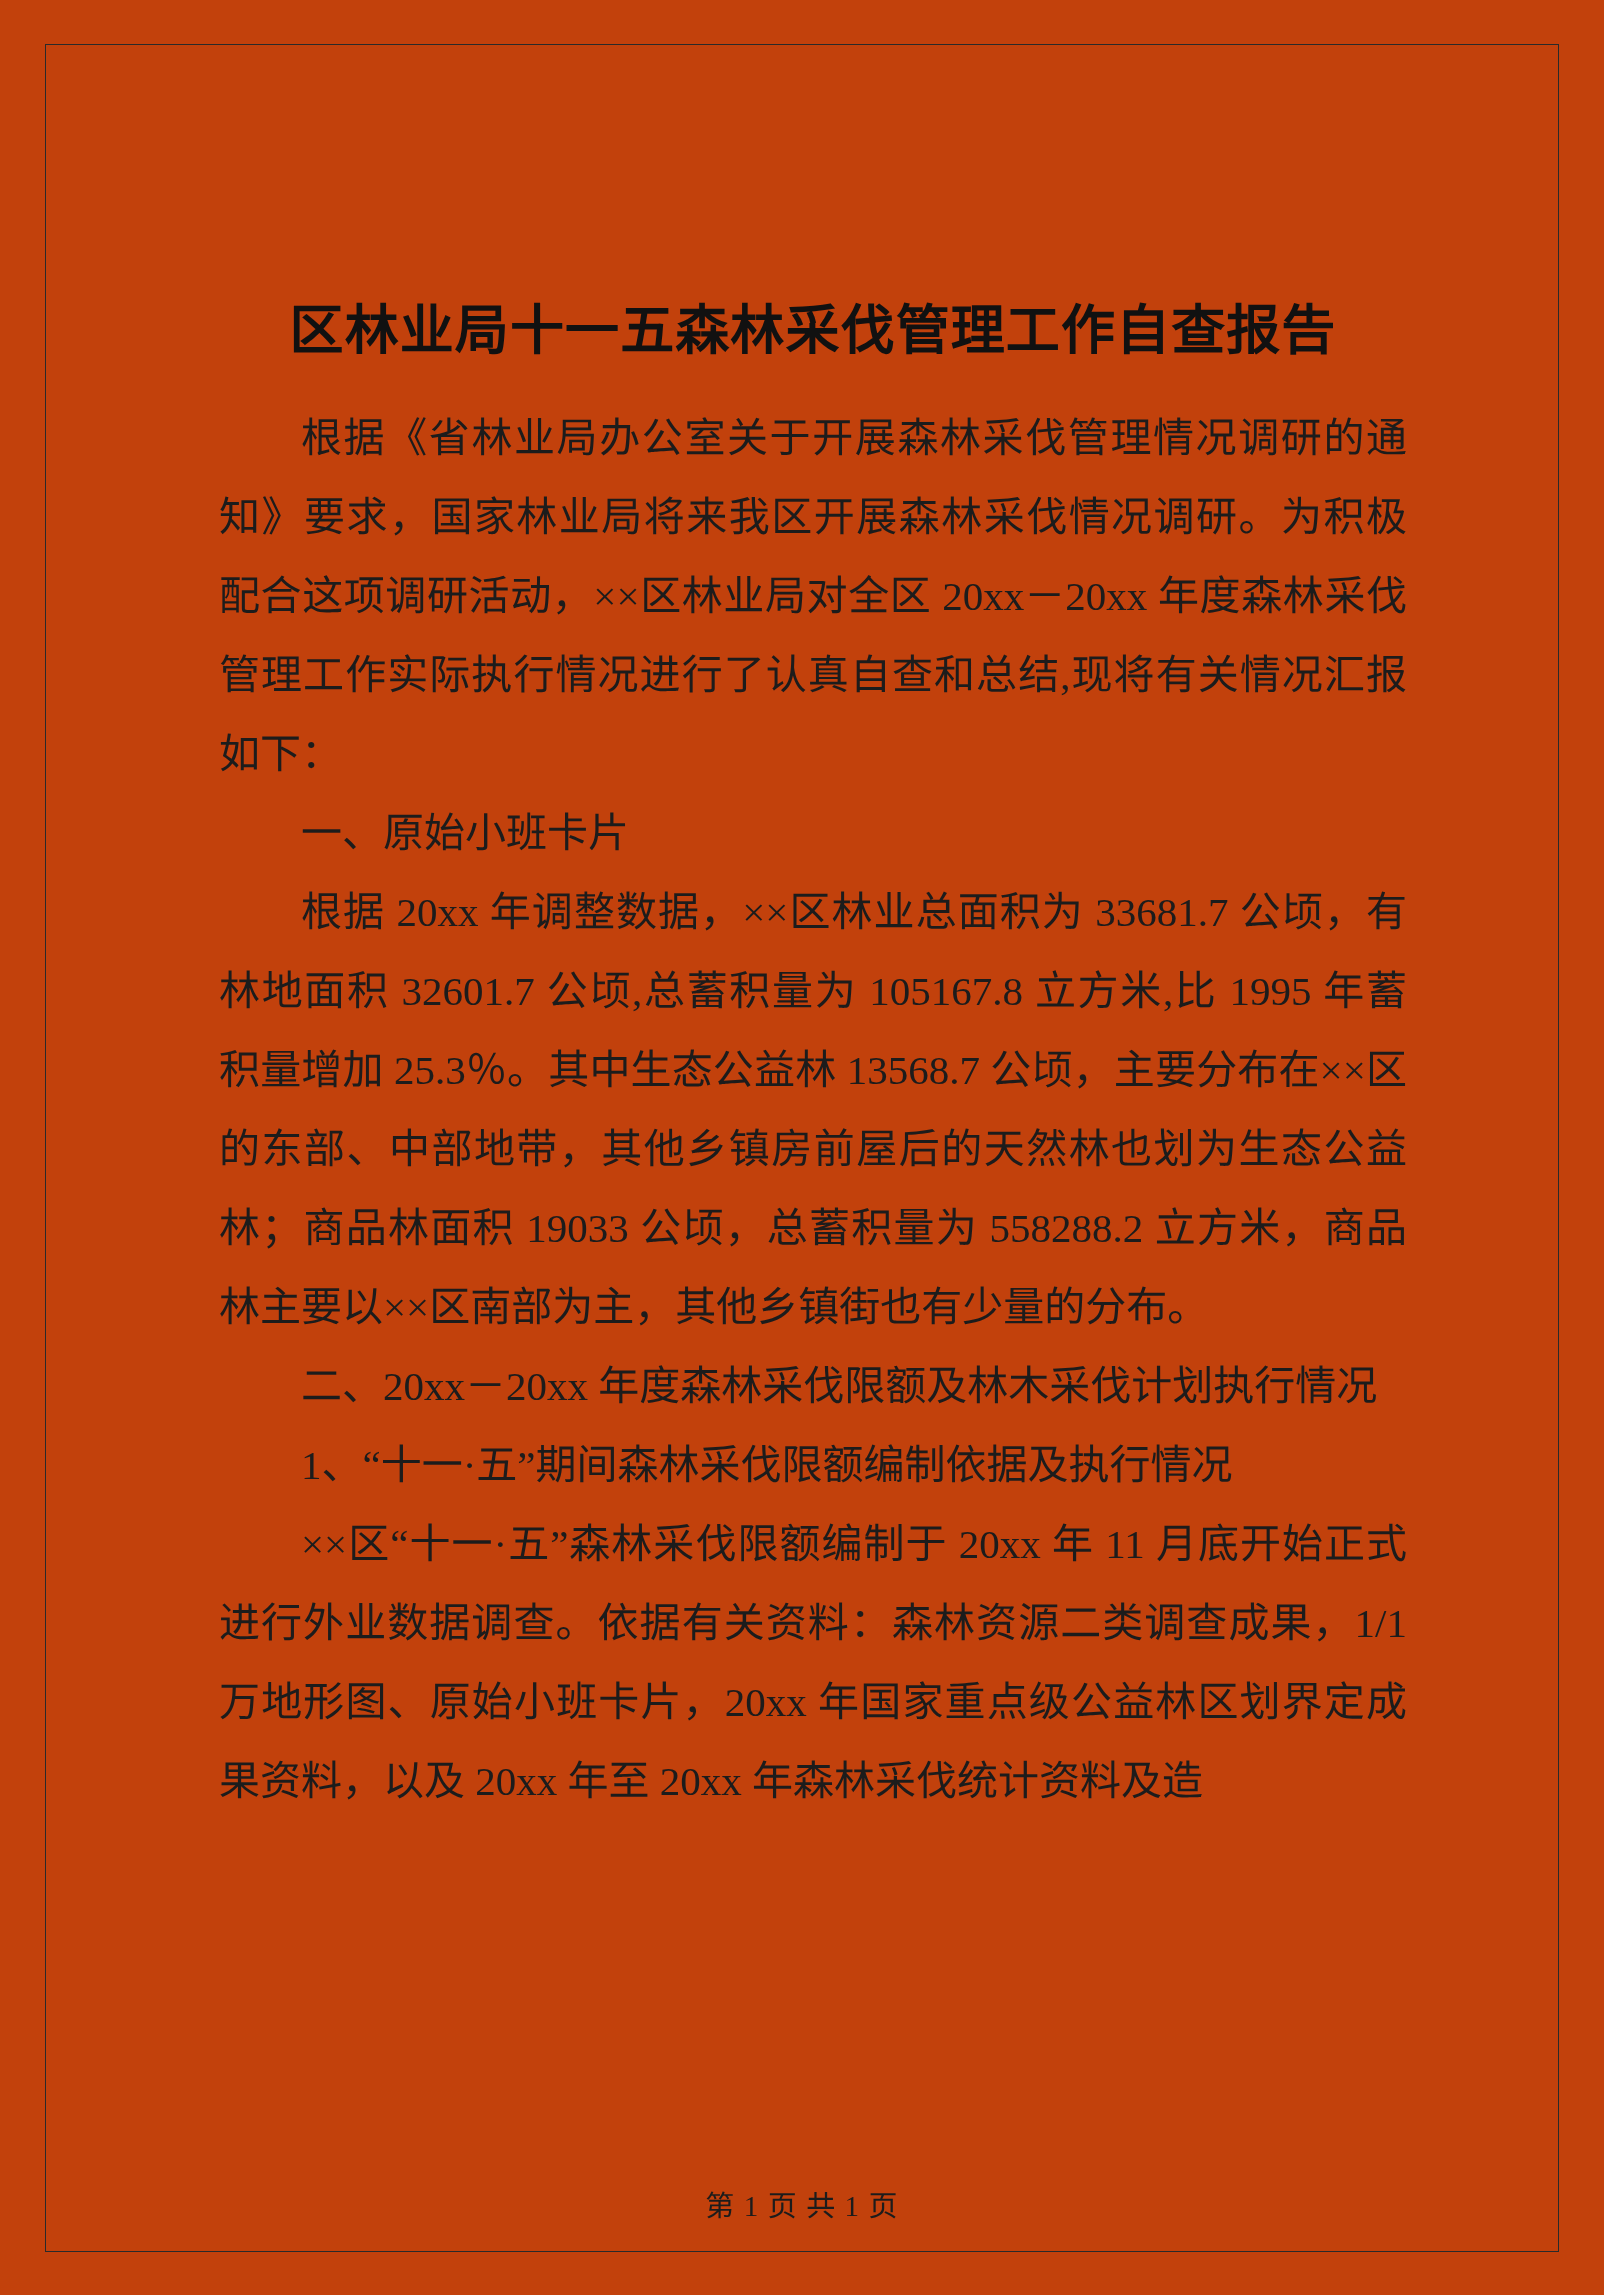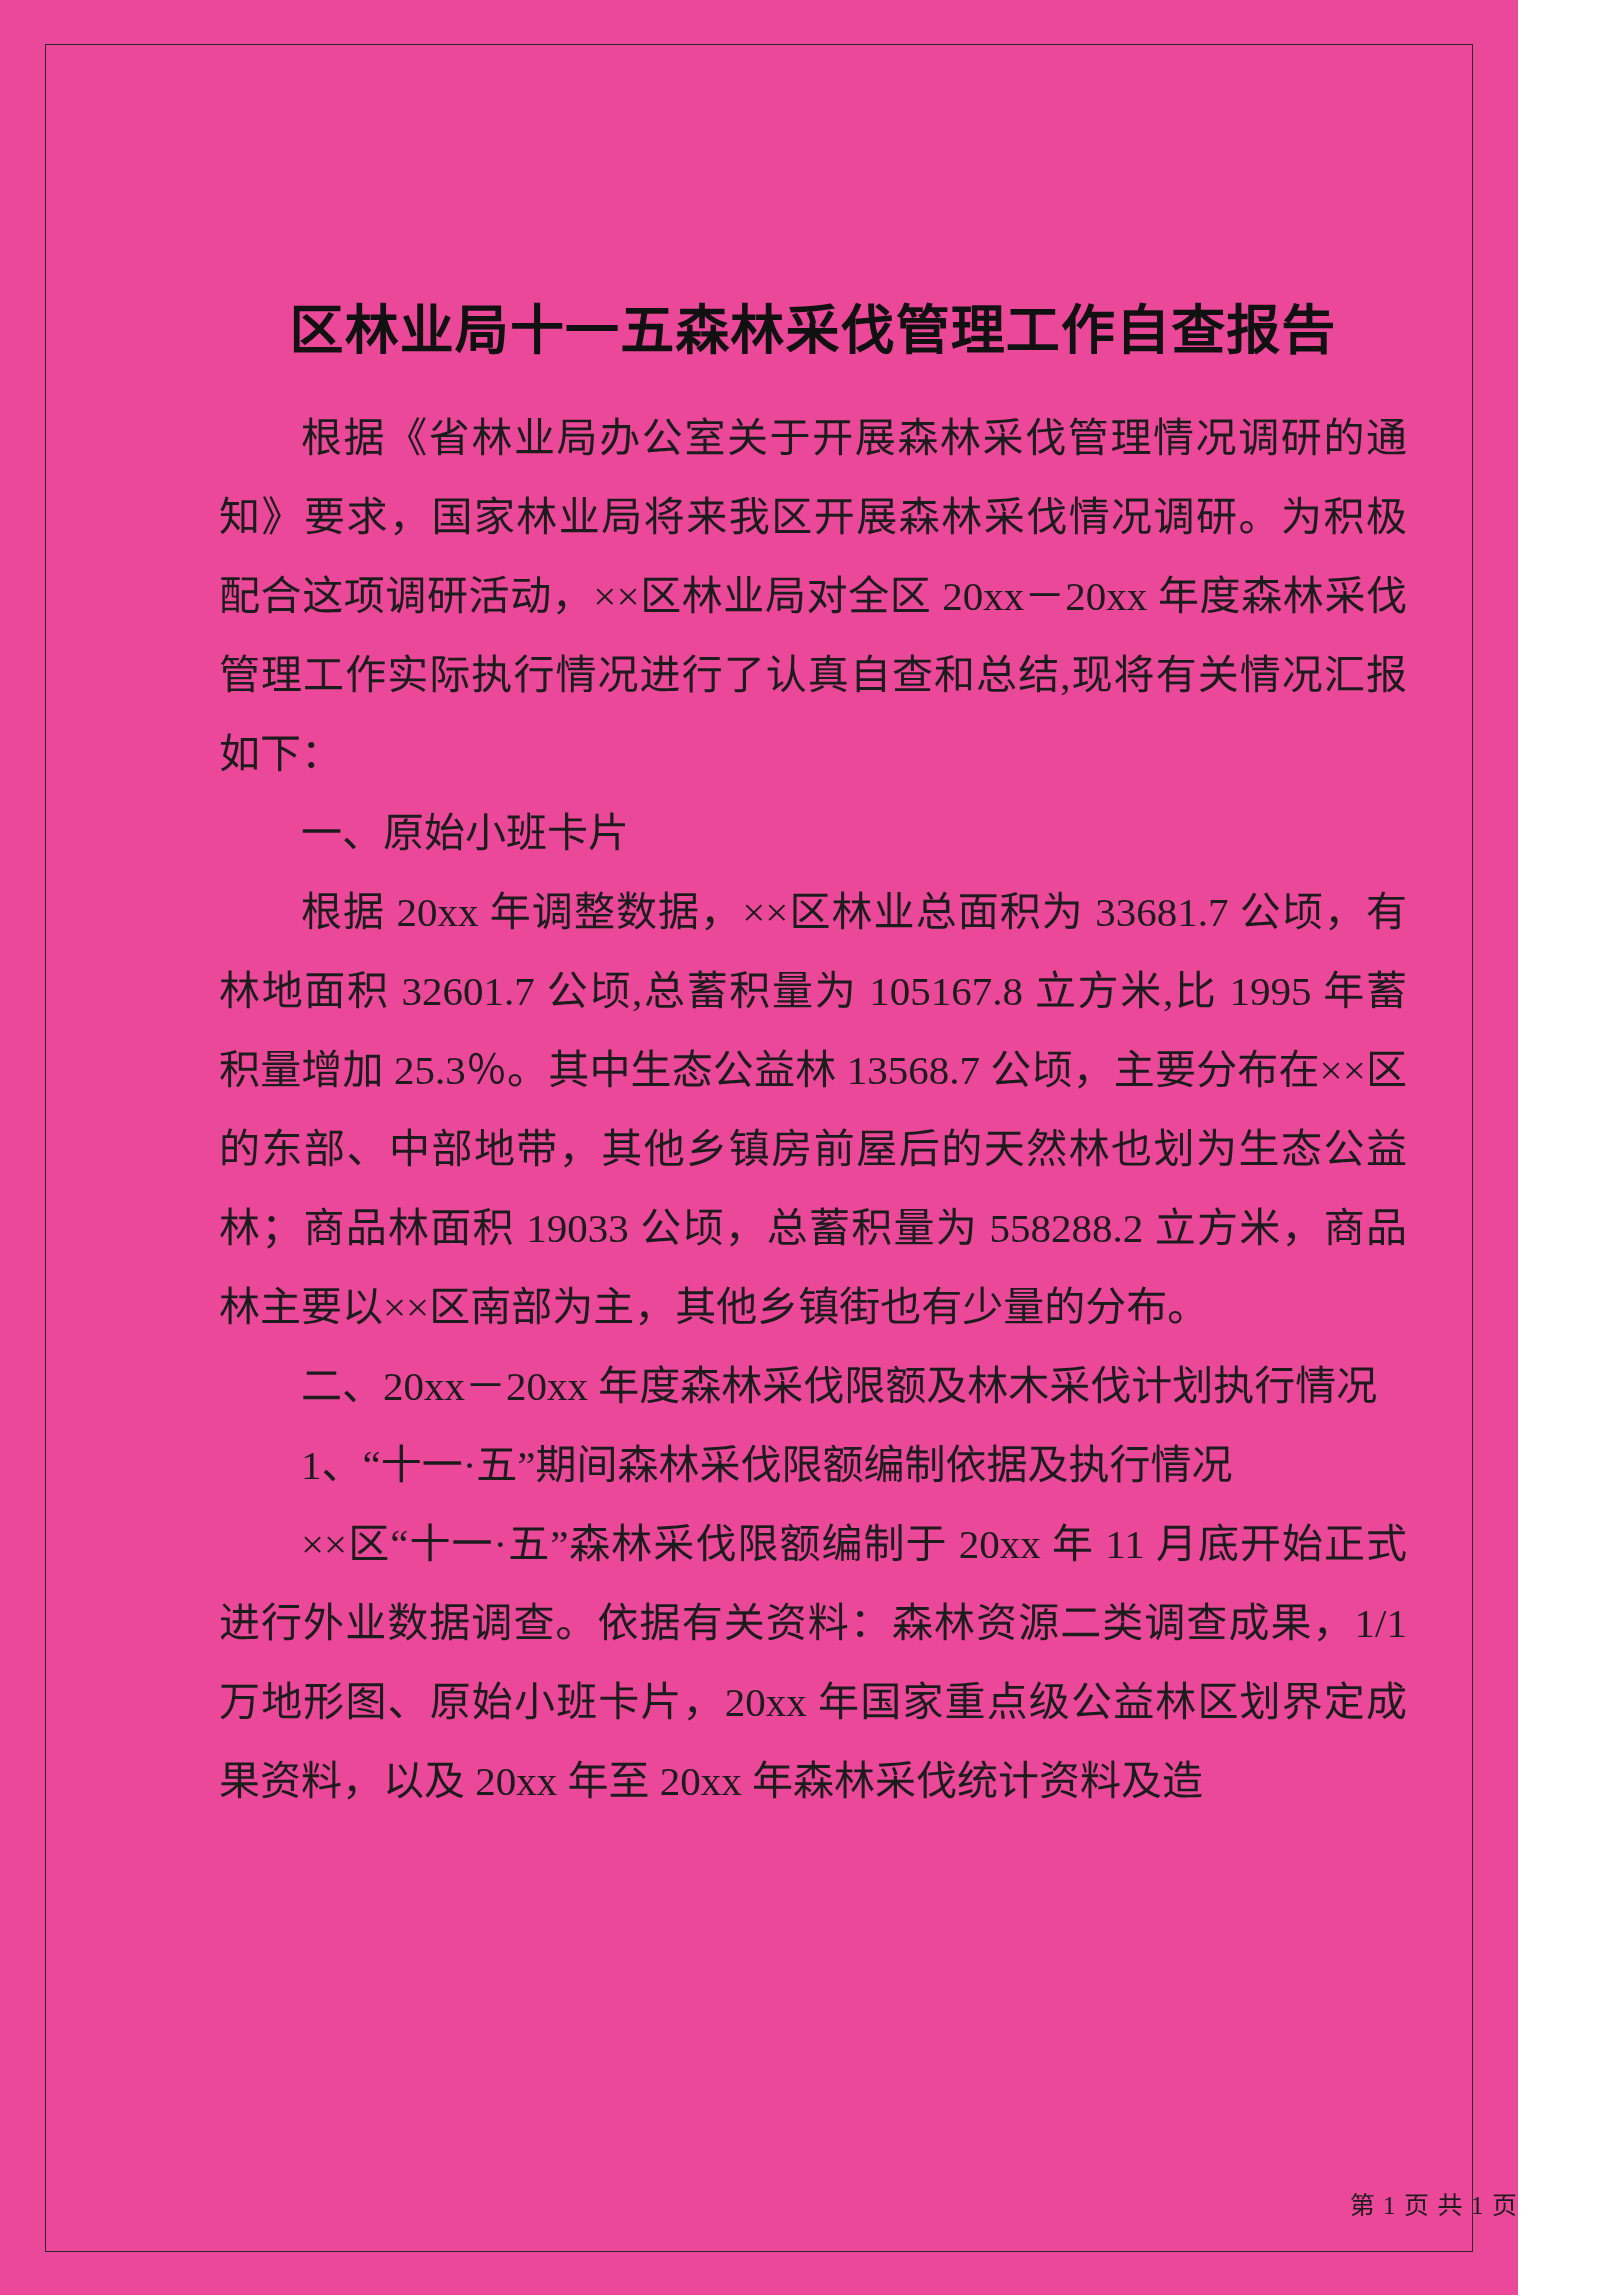--- a/index.html
+++ b/index.html
@@ -3,27 +3,26 @@
 <meta charset="utf-8">
 <title>Document</title>
 <style>
   html, body {
     margin: 0;
     padding: 0;
     background: #ffffff;
   }
   .page {
     position: relative;
-    width: 1482px;
+    width: 1604px;
     height: 2295px;
-    background: #ec4899;
+    background: #c2410c;
     font-family: "Liberation Serif", "DejaVu Serif", serif;
     color: #1c1c1c;
     overflow: hidden;
-    padding-left: 36px;
   }
   .frame {
     position: absolute;
     top: 44px;
     left: 45px;
     right: 45px;
     bottom: 43px;
     border: 1.7px solid #2a2a2a;
     pointer-events: none;
   }
@@ -51,22 +50,22 @@
     text-justify: inter-ideograph;
     text-indent: 2em;
     color: #1c1c1c;
     word-break: break-word;
   }
   .footer {
     position: absolute;
     left: 0;
     right: 0;
     bottom: 72px;
-    text-align: right;
-    font-size: 25px;
+    text-align: center;
+    font-size: 29px;
     line-height: 34px;
     color: #1c1c1c;
     letter-spacing: 1.1px;
   }
 </style>
 </head>
 <body>
 
 <div class="page">
   <div class="frame"></div>

